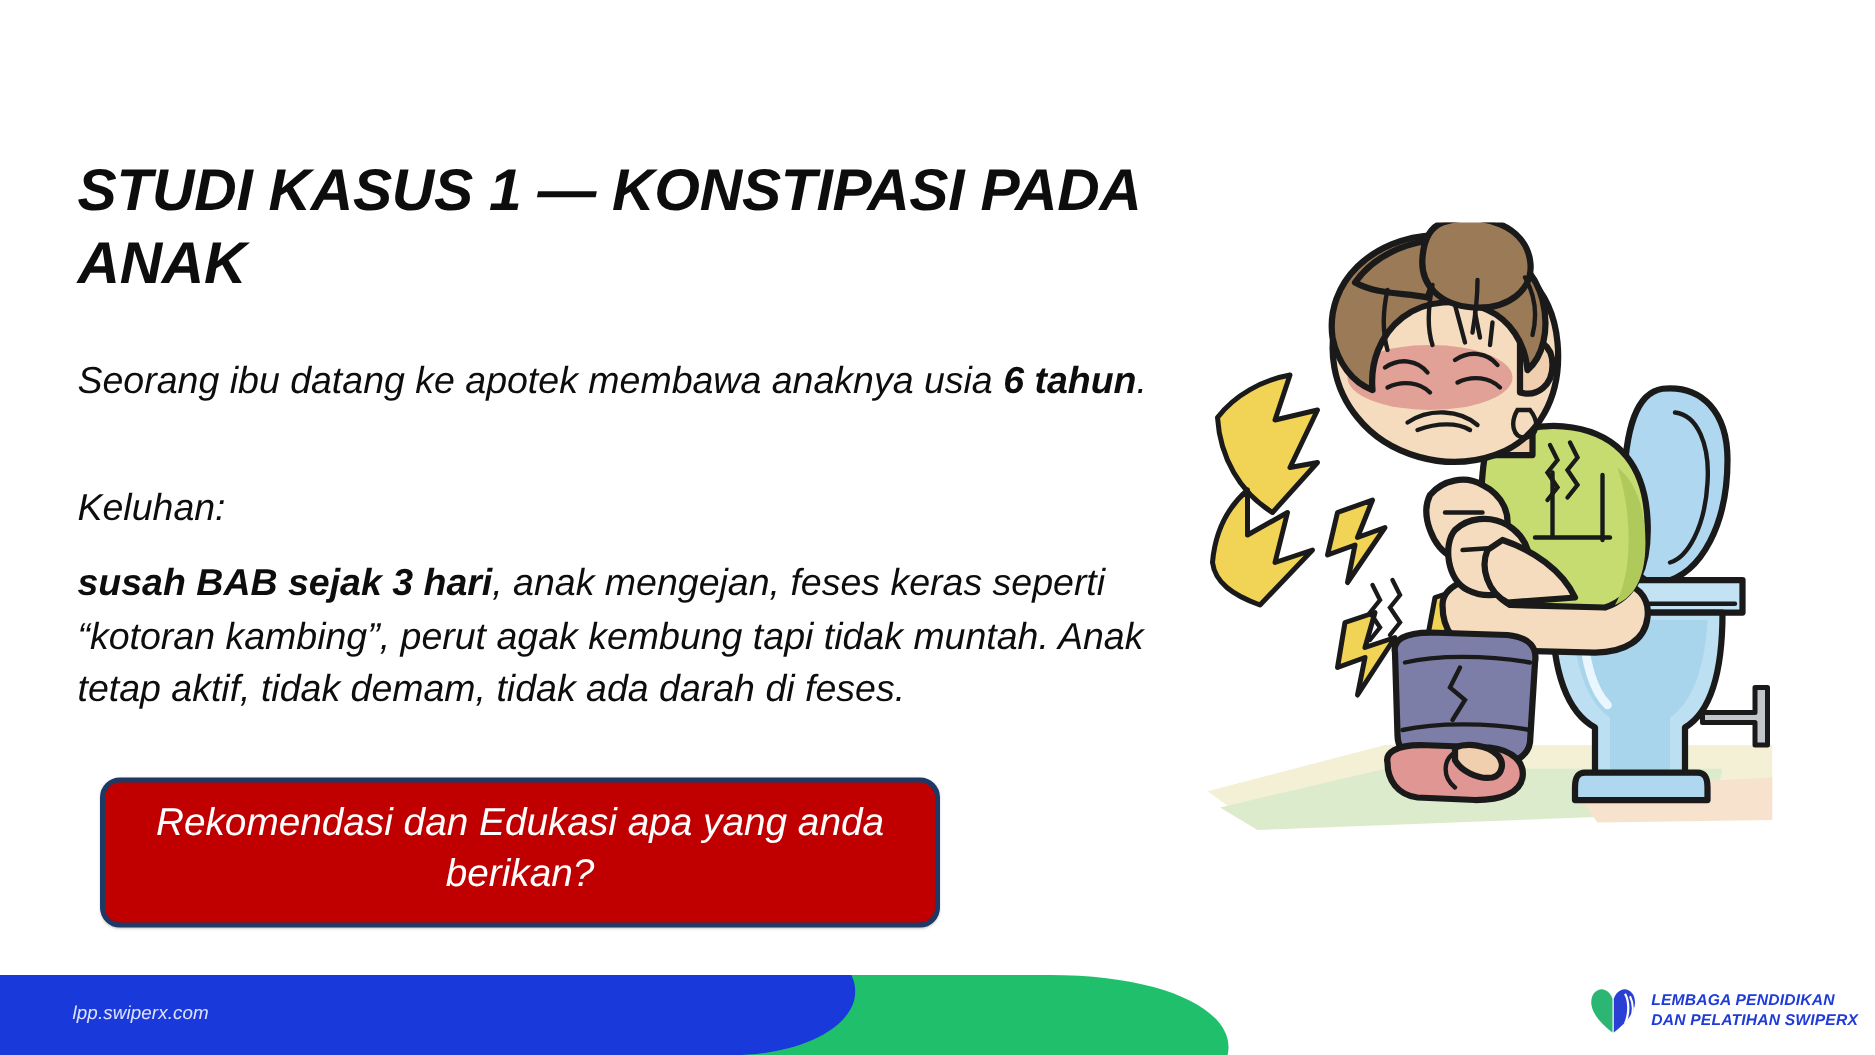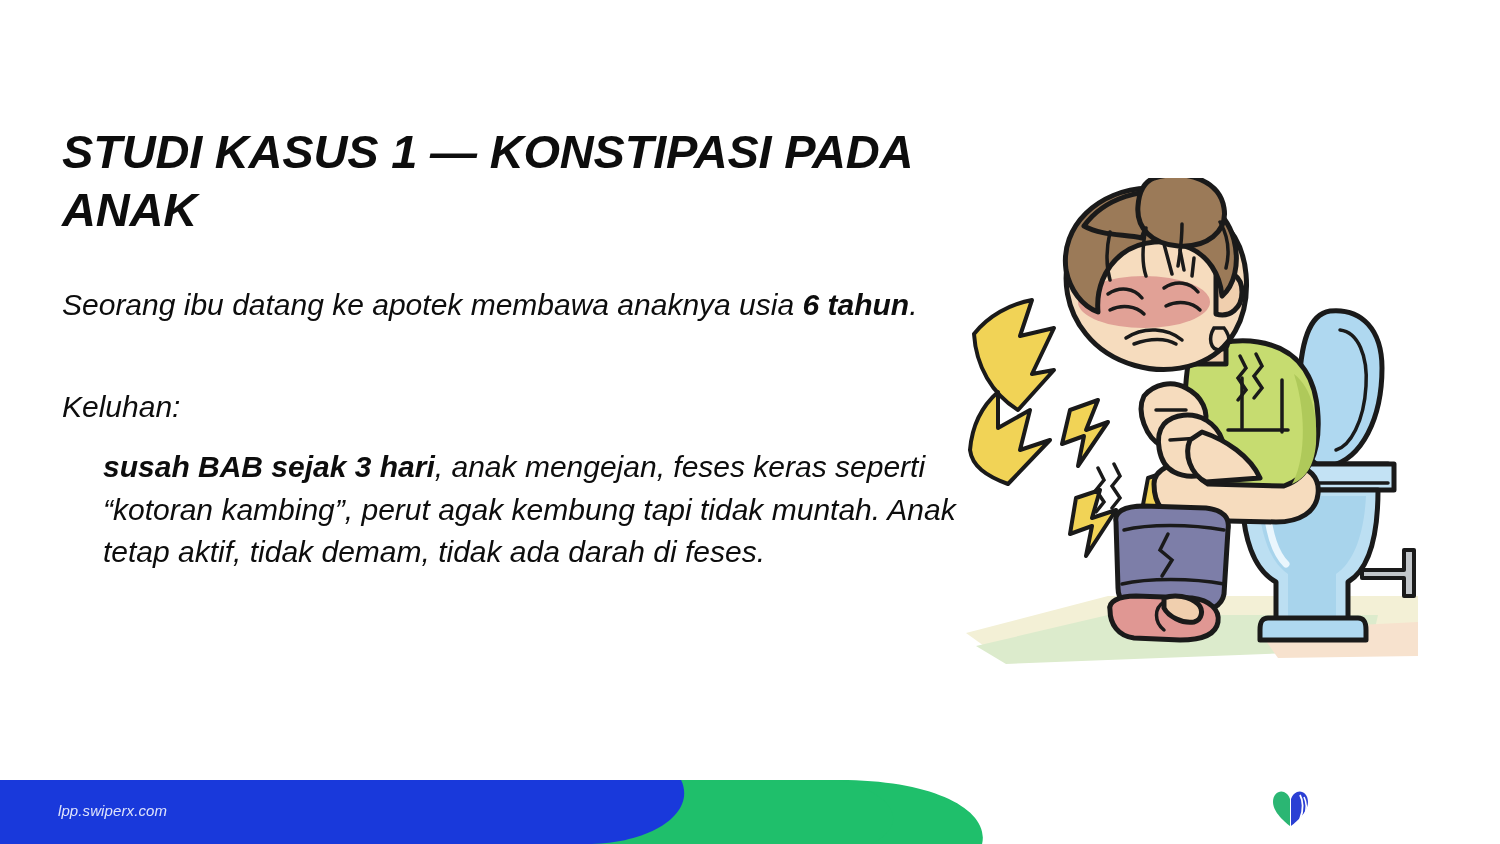--- a/index.html
+++ b/index.html
@@ -40,21 +40,21 @@
   .body-block {
     position: absolute;
     left: 62px;
     width: 895px;
     font-size: 30px;
     line-height: 1.42;
     color: #0d0d0d;
   }
   #para-intro { top: 254px; }
   #para-keluhan-label { top: 356px; }
-  #para-keluhan-body { top: 416px; margin-left: 41px; }
+  #para-keluhan-body { top: 416px; }
 
   .body-block b,
   .body-block strong { font-weight: 700; }
 
   
   #callout {
     position: absolute;
     left: 80px;
     top: 622px;
     width: 672px;
@@ -137,20 +137,23 @@
 <div id="slide">
 
   <h1 id="slide-title">STUDI KASUS 1 — KONSTIPASI PADA ANAK</h1>
 
   <p class="body-block" id="para-intro"><span>Seorang ibu datang ke apotek membawa anaknya usia </span><b>6 tahun</b><span>.</span></p>
 
   <p class="body-block" id="para-keluhan-label">Keluhan:</p>
 
   <p class="body-block" id="para-keluhan-body"><b>susah BAB sejak 3 hari</b><span>, anak mengejan, feses keras seperti “kotoran kambing”, perut agak kembung tapi tidak muntah. Anak tetap aktif, tidak demam, tidak ada darah di feses.</span></p>
 
+  <div id="callout">
+    <span id="callout-text">Rekomendasi dan Edukasi apa yang anda berikan?</span>
+  </div>
 
   <div id="illustration">
     <svg viewBox="0 0 460 492" xmlns="http://www.w3.org/2000/svg">
       <defs>
         <style>
           .ol { stroke:#1A1A1A; stroke-width:5; stroke-linejoin:round; stroke-linecap:round; }
           .olt { stroke:#1A1A1A; stroke-width:3.5; stroke-linecap:round; fill:none; }
           .olf { stroke:#1A1A1A; stroke-width:4; stroke-linecap:round; stroke-linejoin:round; }
         </style>
       </defs>
@@ -281,15 +284,19 @@
 
   <div id="footer-logo">
     <div id="footer-logo-mark">
       <svg viewBox="0 0 42 40" xmlns="http://www.w3.org/2000/svg">
         <path d="M20 38 C20 38 3 26 3 14 C3 6 9 2 14 4 C17 5.2 19 8 20 11 Z" fill="#2BB673"></path>
         <path d="M21 11 C22 8 24 5.2 27 4 C32 2 38 6 38 14 C38 26 21 38 21 38 Z" fill="#2B3FD4"></path>
         <path d="M30 7 C33 12 34 22 30 31" stroke="#FFFFFF" stroke-width="1.8" fill="none"></path>
         <path d="M34 9 C36.5 14 37 21 34.5 28" stroke="#FFFFFF" stroke-width="1.6" fill="none"></path>
       </svg>
     </div>
+    <div id="footer-logo-text">
+      <div>LEMBAGA PENDIDIKAN</div>
+      <div>DAN PELATIHAN SWIPERX</div>
+    </div>
   </div>
 
 </div>
 
 </body></html>

